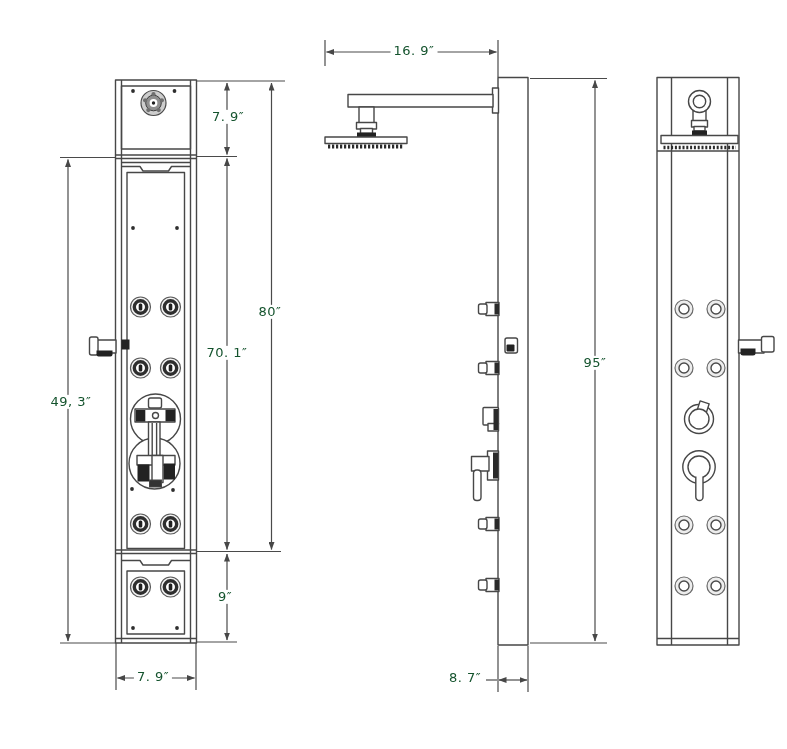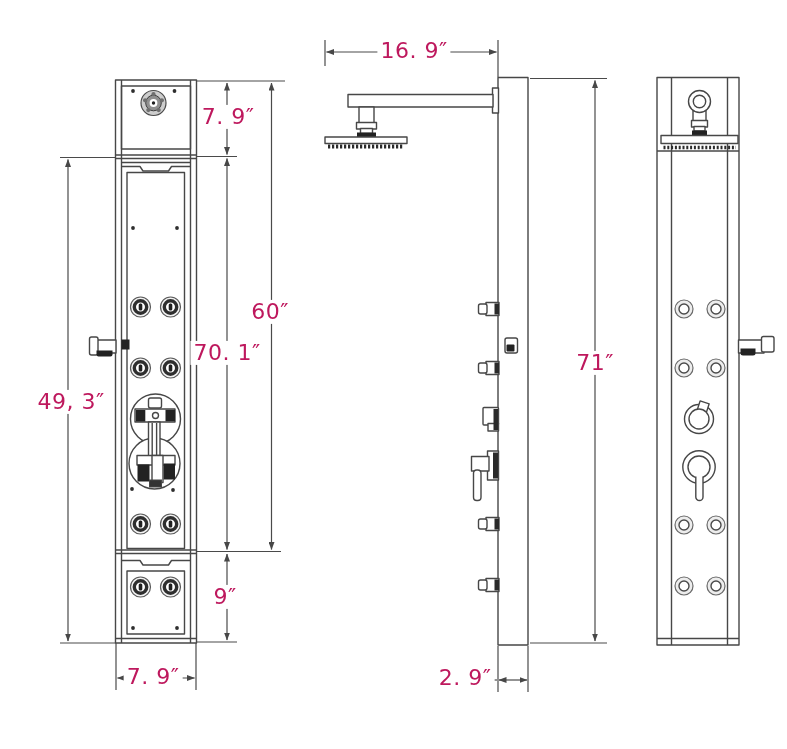--- a/index.html
+++ b/index.html
@@ -1,20 +1,20 @@
 <!DOCTYPE html>
 <html><head>
 <meta charset="utf-8">
 <style>
   html,body{margin:0;padding:0;background:#ffffff;}
   .canvas{position:relative;width:787px;height:749px;background:#ffffff;overflow:hidden;
           font-family:"DejaVu Sans","Liberation Sans",sans-serif;}
   .canvas svg{position:absolute;left:0;top:0;}
   .dim-label{position:absolute;transform:translate(-50%,-50%);
-             font-size:22px;letter-spacing:.5px;color:#be185d;
+             font-size:13px;letter-spacing:.5px;color:#14532d;
              background:#ffffff;padding:0 3px;white-space:nowrap;line-height:1.1;}
   .ln{stroke:#474747;stroke-width:1.4;fill:none;stroke-linejoin:round;}
   .fw{stroke:#474747;stroke-width:1.4;fill:#ffffff;stroke-linejoin:round;}
   .dim{stroke:#4a4a4a;stroke-width:1.2;fill:none;}
 </style>
 </head>
 <body>
 
 <div class="canvas">
 <svg width="787" height="749" viewBox="0 0 787 749">
@@ -244,21 +244,21 @@
     <g>
       <line x1="498" y1="646" x2="498" y2="692" class="dim"></line>
       <line x1="528" y1="646" x2="528" y2="692" class="dim"></line>
       <line x1="486" y1="680" x2="497" y2="680" class="dim"></line>
       <line x1="499" y1="680" x2="527" y2="680" class="dim" marker-start="url(#arr)" marker-end="url(#arr)"></line>
     </g>
   </g>
 </svg>
 
 <div class="dim-label" style="left:228px;top:117px">7. 9″</div>
-<div class="dim-label" style="left:270px;top:312px">60″</div>
+<div class="dim-label" style="left:270px;top:312px">80″</div>
 <div class="dim-label" style="left:227px;top:353px">70. 1″</div>
 <div class="dim-label" style="left:71px;top:402px">49, 3″</div>
 <div class="dim-label" style="left:225px;top:597px">9″</div>
 <div class="dim-label" style="left:153px;top:677px">7. 9″</div>
 <div class="dim-label" style="left:414px;top:51px">16. 9″</div>
-<div class="dim-label" style="left:595px;top:363px">71″</div>
-<div class="dim-label" style="left:465px;top:678px">2. 9″</div>
+<div class="dim-label" style="left:595px;top:363px">95″</div>
+<div class="dim-label" style="left:465px;top:678px">8. 7″</div>
 </div>
 
 </body></html>

